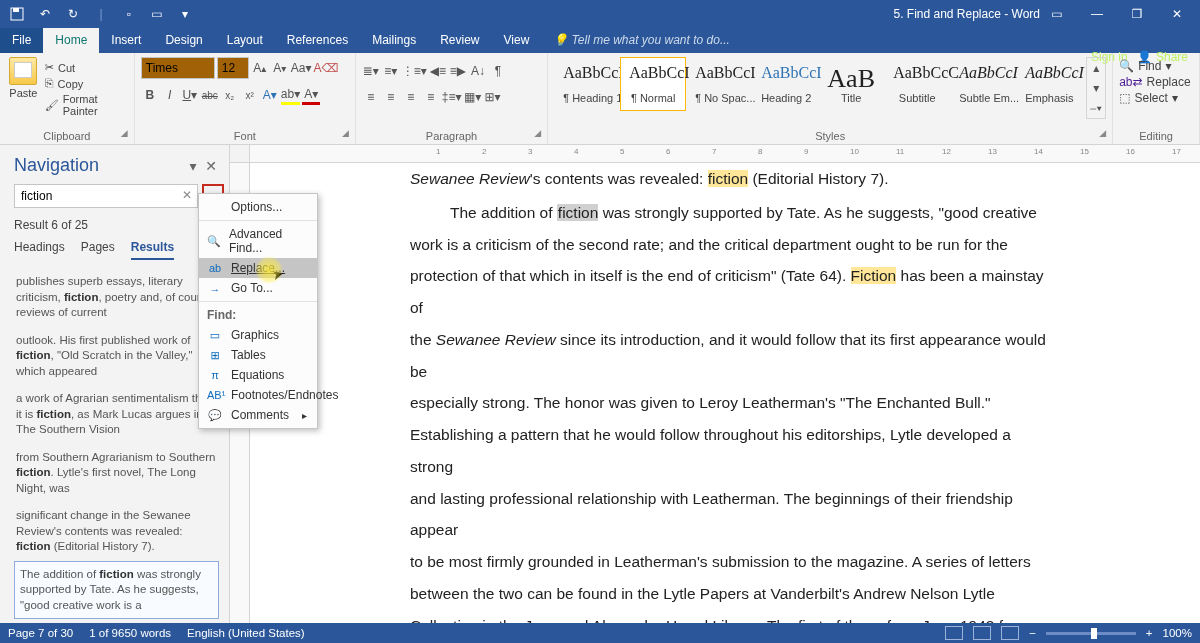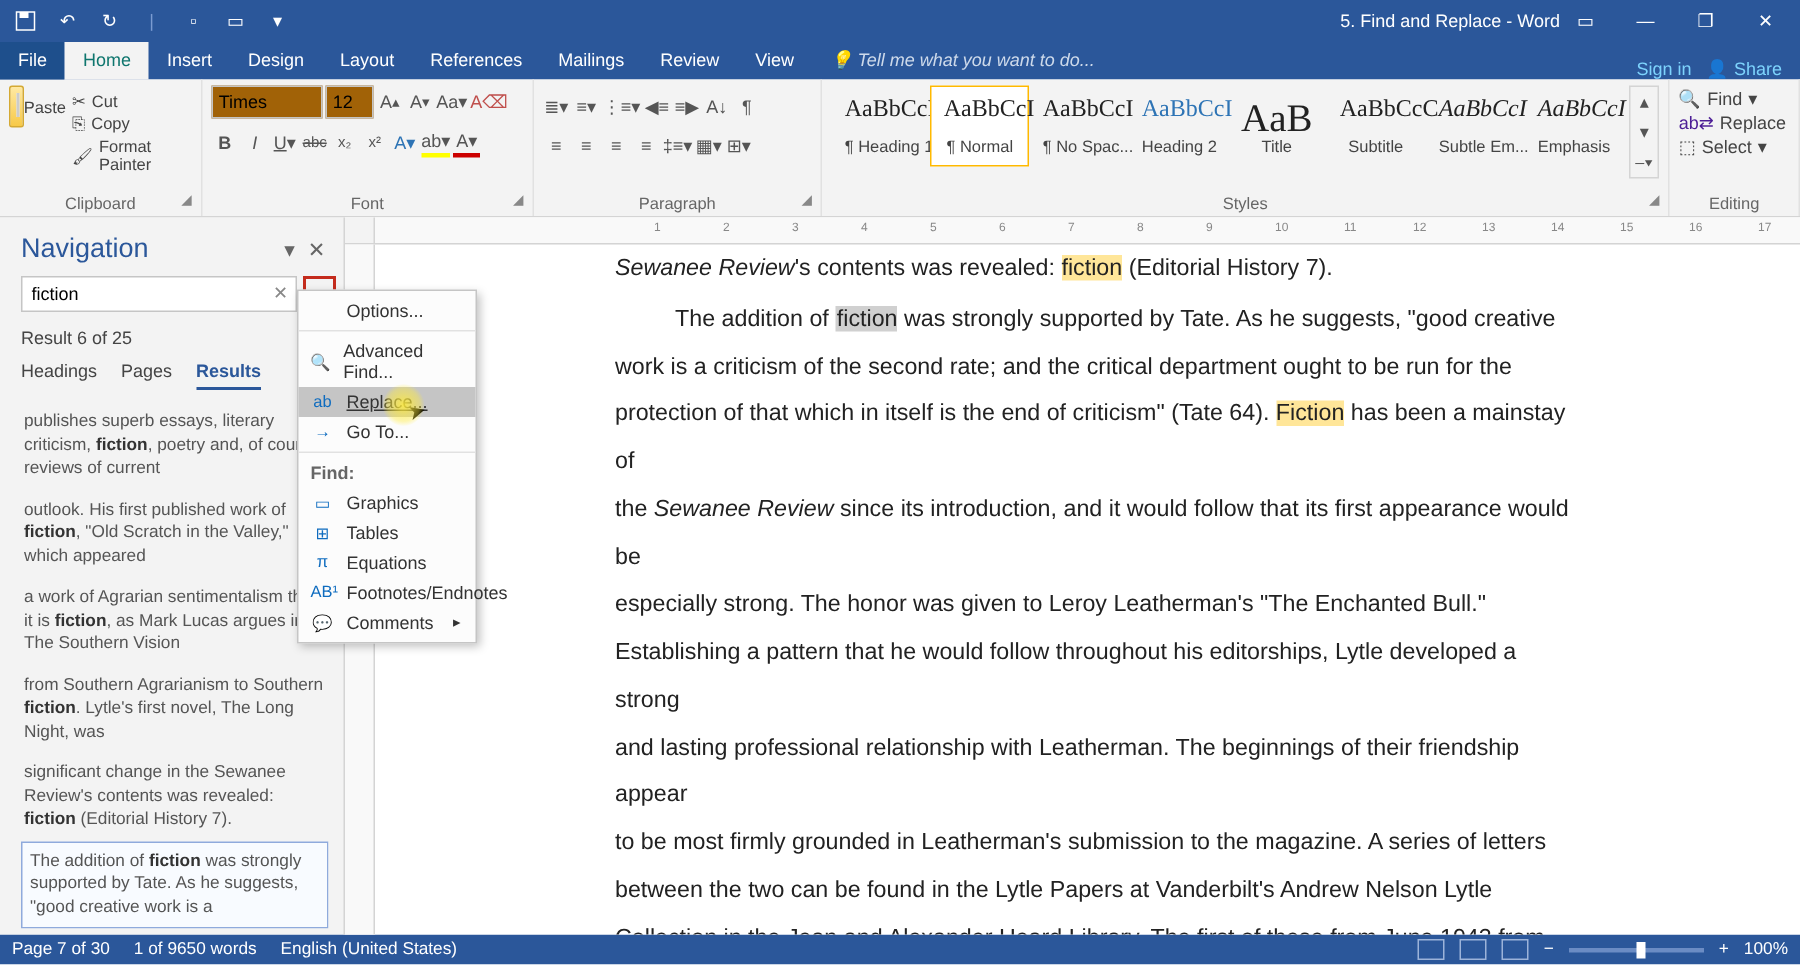--- a/index.html
+++ b/index.html
@@ -5,35 +5,35 @@
 * { box-sizing: border-box; margin: 0; padding: 0; font-family: "Segoe UI", Arial, sans-serif; }
 body { width: 1200px; height: 643px; overflow: hidden; background: #fff; font-size: 12px; color: #444; }
 
 .titlebar { background: #2b579a; height: 28px; display: flex; align-items: center; color: #fff; }
 .qa-toolbar { display: flex; padding: 0 4px; gap: 2px; }
 .qa-btn { width: 26px; height: 24px; display: flex; align-items: center; justify-content: center; color: #fff; }
 .title-center { flex: 1; text-align: right; font-size: 12px; }
 .win-ctrls { display: flex; gap: 6px; padding-right: 6px; }
 .win-ctrls .qa-btn { width: 34px; }
 
-.tabbar { background: #2b579a; height: 25px; display: flex; align-items: flex-end; color: #fff; }
+.tabbar { background: #2b579a; height: 25px; display: flex; color: #fff; }
 .tab { padding: 0 12px; height: 25px; line-height: 25px; font-size: 12px; }
 .tab.file { background: #1e4f8c; }
 .tab.active { background: #f3f3f3; color: #0f766e; }
 .tab-right { margin-left: auto; display: flex; align-items: center; gap: 10px; padding-right: 12px; }
 .tellme { color: #cdd9ea; font-style: italic; font-size: 12px; }
-.signin { color: #7dd3fc; font-size: 12px; margin-top: 32px; }
+.signin { color: #bef264; font-size: 12px; margin-top: 32px; }
 
 .ribbon { background: #f3f3f3; height: 92px; border-bottom: 1px solid #d4d4d4; display: flex; }
 .ribbon-group { border-right: 1px solid #e1e1e1; display: flex; flex-direction: column; padding: 4px 6px 2px; }
 .ribbon-group .body { flex: 1; display: flex; align-items: flex-start; gap: 4px; }
 .ribbon-group .label { text-align: center; font-size: 11px; color: #666; padding-top: 2px; position: relative; }
 .ribbon-group .label .dlg { position: absolute; right: 0; top: 0; font-size: 9px; color: #888; }
 
-.clip-left { display: flex; flex-direction: row; align-items: center; justify-content: center; width: 38px; }
+.clip-left { display: flex; flex-direction: column; align-items: center; justify-content: center; width: 38px; }
 .clip-right { display: flex; flex-direction: column; gap: 3px; font-size: 11px; padding-top: 4px;}
 .clip-right div { display:flex; align-items:center; gap:4px;}
 .paste-icon { width: 28px; height: 28px; background: linear-gradient(#ffe9a3,#f7c948); border:1px solid #d4a934; border-radius:2px; position:relative;}
 .paste-icon::after{content:"";position:absolute;top:4px;left:4px;right:4px;height:14px;background:#fff;border:1px solid #ccc;}
 
 .font-sel { border:1px solid #c5c5c5; background:#a16207; height:22px; font-size:12px; padding:0 4px; }
 .font-name { width: 74px; }
 .font-size { width: 32px; }
 .btn-row { display:flex; gap:2px; margin-top:4px;}
 .rbtn { min-width: 18px; height: 20px; display:flex; align-items:center; justify-content:center; font-size:12px; color:#555; }

